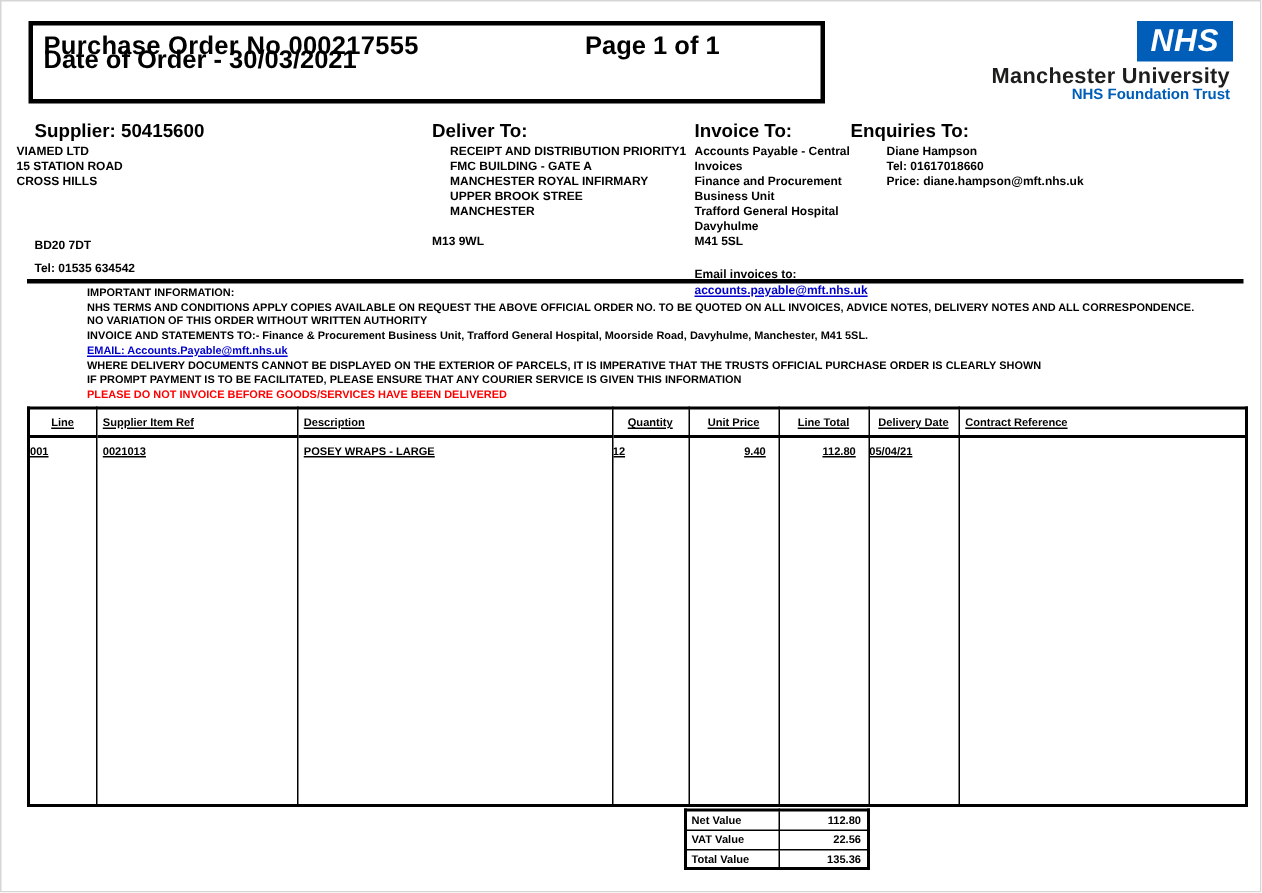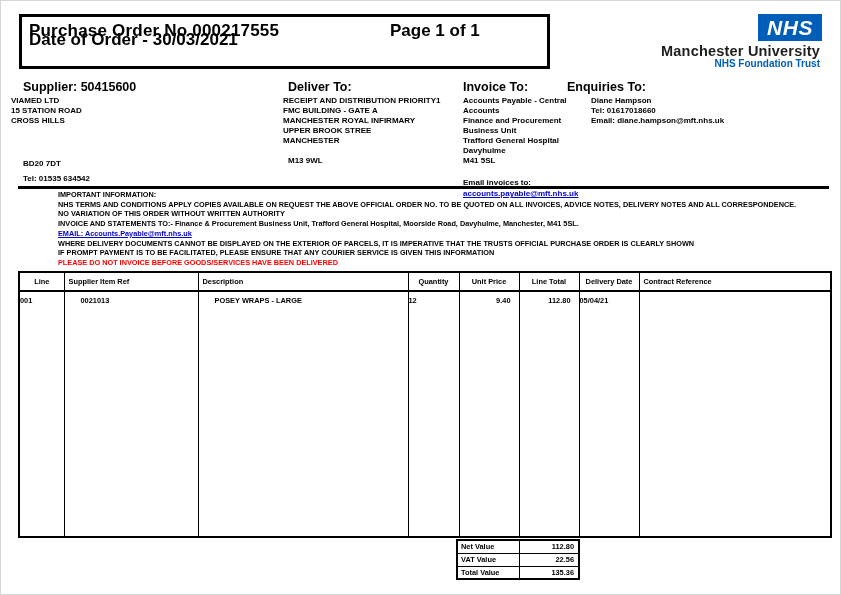--- a/index.html
+++ b/index.html
@@ -33,32 +33,32 @@
   
   .divider { left:17px; top:185px; width:811px; height:3px; background:#000; }
 
   
   .info { left:20px; top:189px; width:810px; font-size:7.3px; font-weight:bold; line-height:9.7px;margin-left:37px; }
   .info div { white-space:nowrap; }
   .info .warn { color:#ff0000; }
   .info .blue { color:#0000cc; text-decoration:underline; }
 
   
-  .po-table { left:17px; top:270px; }
+  .po-table { left:17px; top:270px;text-decoration:underline; }
   table { border-collapse:collapse; table-layout:fixed; }
   .main-table { width:812px; }
   .main-table th, .main-table td {
     border:1px solid #000; font-size:7.4px; font-weight:bold; overflow:hidden;
   }
   .main-table { border:2px solid #000; }
   .main-table th { height:19px; text-align:center; border-bottom:2px solid #000; }
   .main-table th.al { text-align:left; padding-left:4px; }
   .main-table td { height:246px; vertical-align:top; padding-top:4px; }
   .ct { text-align:left; }
-  .lf { text-align:left; padding-left:16px; }
+  .lf { text-align:left; padding-left:4px; }
   .rt { text-align:right; padding-right:8px; }
 
   
   .totals { left:455px; top:538px; }
   .tot-table { border:2px solid #000; }
   .tot-table td { border:1px solid #000; font-size:7.4px; font-weight:bold; height:13px; }
   .tot-label { width:62px; padding-left:3px; text-align:left; }
   .tot-value { width:60px; padding-right:4px; text-align:right; }
 </style>
 </head>
@@ -81,47 +81,47 @@
   <div class="abs col-heading" style="left:22px; top:79px;">Supplier: 50415600</div>
   <div class="abs addr" style="left:10px; top:95px;">
     <div>VIAMED LTD</div>
     <div>15 STATION ROAD</div>
     <div>CROSS HILLS</div>
   </div>
   <div class="abs addr" style="left:22px; top:158px;">BD20 7DT</div>
   <div class="abs addr" style="left:22px; top:173px;">Tel: 01535 634542</div>
 
   <div class="abs col-heading" style="left:287px; top:79px;">Deliver To:</div>
-  <div class="abs addr" style="left:282px; top:95px;">
+  <div class="abs addr" style="left:299px; top:95px;">
     <div>RECEIPT AND DISTRIBUTION PRIORITY1</div>
     <div>FMC BUILDING - GATE A</div>
     <div>MANCHESTER ROYAL INFIRMARY</div>
     <div>UPPER BROOK STREE</div>
     <div>MANCHESTER</div>
   </div>
   <div class="abs addr" style="left:287px; top:155px;">M13 9WL</div>
 
   <div class="abs col-heading" style="left:462px; top:79px;">Invoice To:</div>
   <div class="abs addr" style="left:462px; top:95px;">
     <div>Accounts Payable - Central</div>
-    <div>Accounts</div>
+    <div>Invoices</div>
     <div>Finance and Procurement</div>
     <div>Business Unit</div>
     <div>Trafford General Hospital</div>
     <div>Davyhulme</div>
     <div>M41 5SL</div>
   </div>
   <div class="abs addr" style="left:462px; top:177px;">Email invoices to:</div>
   <div class="abs addr email-link" style="left:462px; top:188px; z-index:2;">accounts.payable@mft.nhs.uk</div>
 
   <div class="abs col-heading" style="left:566px; top:79px;">Enquiries To:</div>
   <div class="abs addr" style="left:590px; top:95px;">
     <div>Diane Hampson</div>
     <div>Tel: 01617018660</div>
-    <div>Email: diane.hampson@mft.nhs.uk</div>
+    <div>Price: diane.hampson@mft.nhs.uk</div>
   </div>
 
   <div class="abs divider"></div>
 
   <div class="abs info">
     <div>IMPORTANT INFORMATION:</div>
     <div>NHS TERMS AND CONDITIONS APPLY COPIES AVAILABLE ON REQUEST THE ABOVE OFFICIAL ORDER NO. TO BE QUOTED ON ALL INVOICES, ADVICE NOTES, DELIVERY NOTES AND ALL CORRESPONDENCE.</div>
     <div>NO VARIATION OF THIS ORDER WITHOUT WRITTEN AUTHORITY</div>
     <div>INVOICE AND STATEMENTS TO:- Finance &amp; Procurement Business Unit, Trafford General Hospital, Moorside Road, Davyhulme, Manchester, M41 5SL.</div>
     <div>

